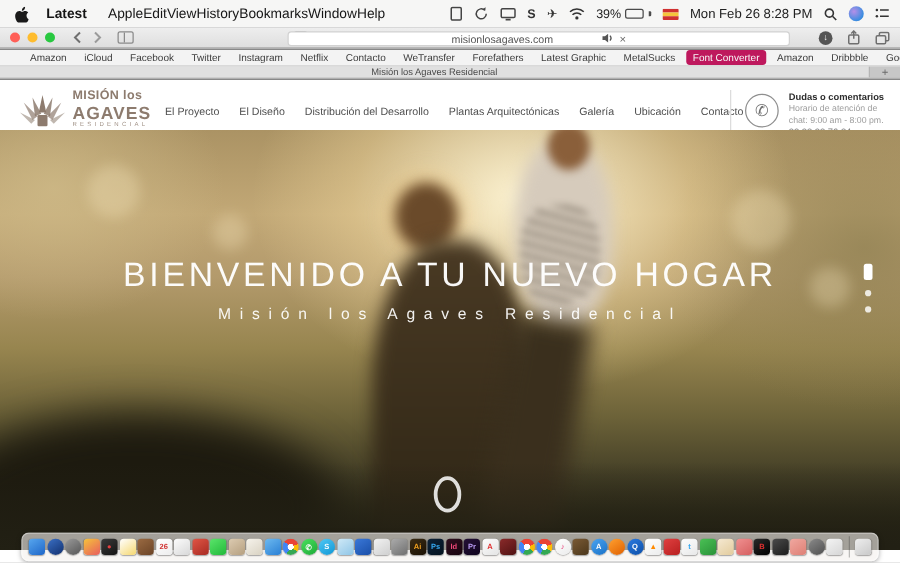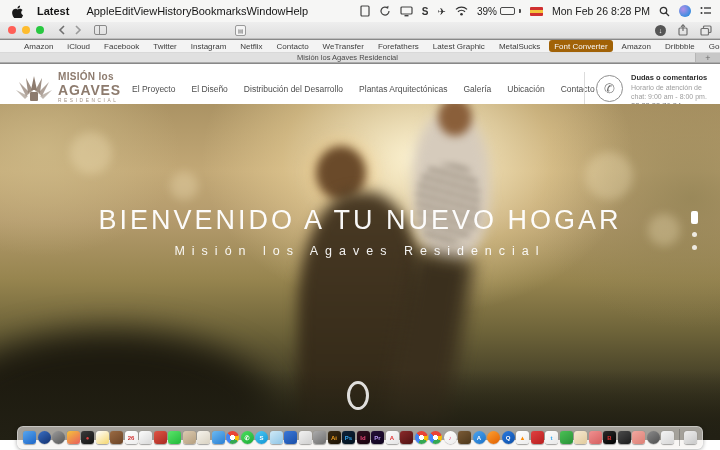--- a/index.html
+++ b/index.html
@@ -43,21 +43,21 @@
   .dl-btn { width:11px; height:11px; border-radius:50%; background:#555; color:#fff; font-size:7px;
             display:flex; align-items:center; justify-content:center; }
 
   
   .favbar { position:absolute; top:40px; left:0; width:720px; height:13px; background:#f3f3f3;
             border-bottom:1px solid #d9d9d9; display:flex; align-items:center; gap:4px; padding:0 9px;
             font-size:8px; color:#3c3c3c; z-index:48; }
   .fav-grid { width:9px; height:8px; margin-right:6px;
               background-image:radial-gradient(circle,#8a8a8a 0.8px,transparent 1px); background-size:3px 3px; }
   .fav-item { padding:1.5px 5px; border-radius:3px; white-space:nowrap; }
-  .fav-item.active { background:#a16207; color:#f7f7f7; }
+  .fav-item.active { background:#be185d; color:#f7f7f7; }
 
   
   .tabbar { position:absolute; top:53px; left:0; width:720px; height:10px; background:#cecece;
             border-bottom:1px solid #ababab; display:flex; z-index:47; }
   .tab { flex:1; background:#e0e0e0; border-right:1px solid #b5b5b5; display:flex; align-items:center;
          justify-content:center; font-size:7.5px; color:#4a4a4a; }
   .newtab { width:24px; background:#c7c7c7; display:flex; align-items:center; justify-content:center;
             font-size:9px; color:#6a6a6a; }
 
   
@@ -193,20 +193,32 @@
           </svg>
         </span>
       <span>
           <svg width="7" height="10" viewBox="0 0 7 10">
             <path d="M1 1 L5 5 L1 9" fill="none" stroke="#9a9a9a" stroke-width="1.6"></path>
           </svg>
         </span>
     </div>
     <span class="sidebar-btn"></span>
     <span class="ext-btn">▤</span>
+    <div class="urlfield">
+      <span>misionlosagaves.com</span>
+      <span class="url-audio">
+        <span>
+            <svg width="10" height="9" viewBox="0 0 10 9">
+              <path d="M1 3 L3 3 L5.5 1 L5.5 8 L3 6 L1 6 Z" fill="#555"></path>
+              <path d="M7 2.5 A3 3 0 0 1 7 6.5" fill="none" stroke="#555" stroke-width="1"></path>
+            </svg>
+          </span>
+        <span style="font-size:9px;color:#666;">×</span>
+      </span>
+    </div>
     <div class="tool-right">
       <span class="dl-btn">↓</span>
       <span>
           <svg width="10" height="12" viewBox="0 0 10 12">
             <rect x="1" y="4" width="8" height="7" rx="1" fill="none" stroke="#6f6f6f" stroke-width="1.2"></rect>
             <line x1="5" y1="1" x2="5" y2="7" stroke="#6f6f6f" stroke-width="1.2"></line>
             <path d="M3 2.8 L5 0.8 L7 2.8" fill="none" stroke="#6f6f6f" stroke-width="1.2"></path>
           </svg>
         </span>
       <span>

